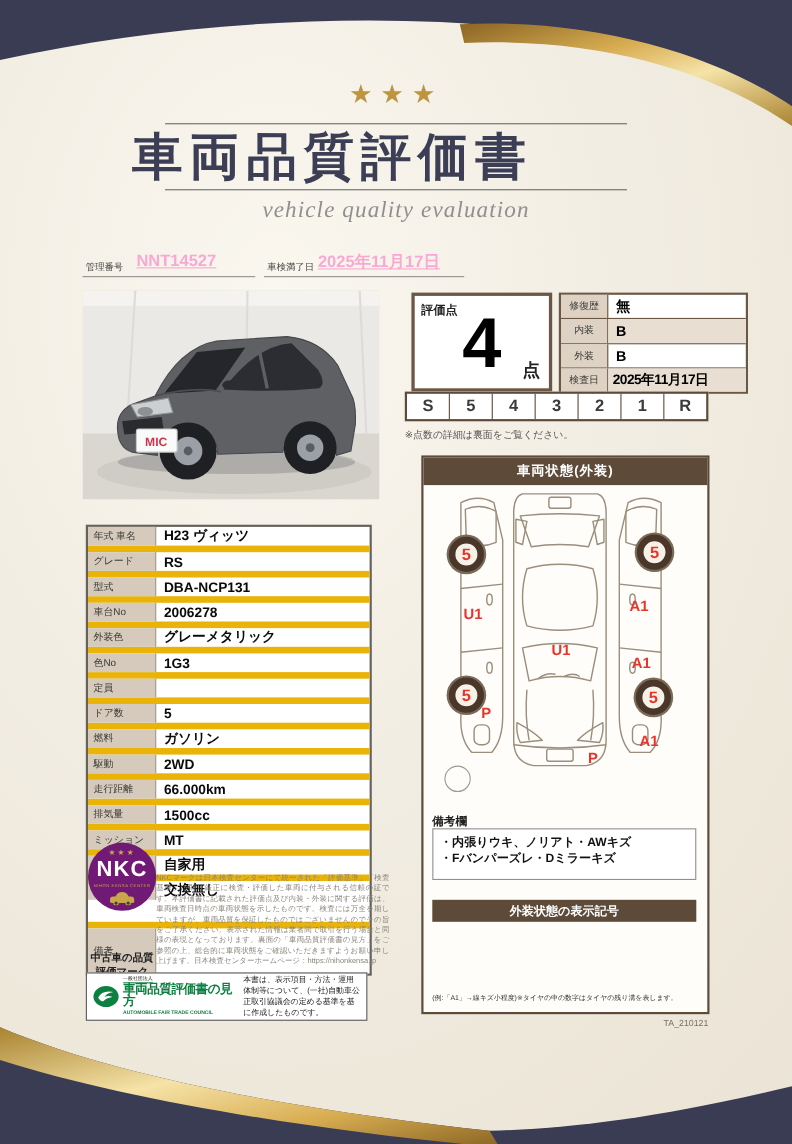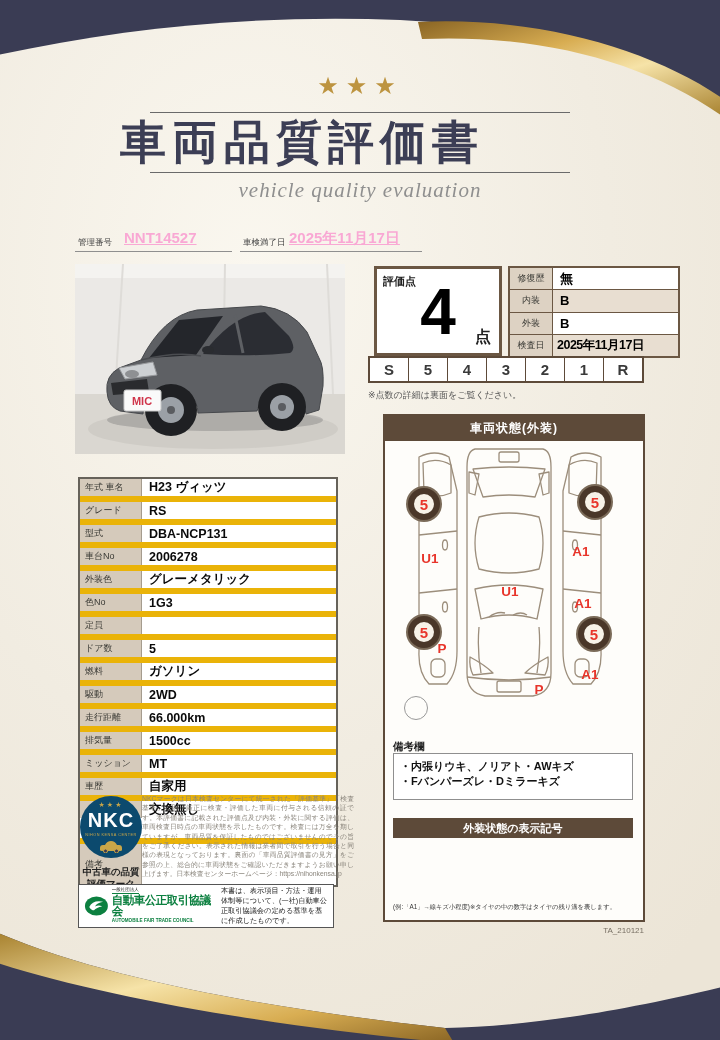--- a/index.html
+++ b/index.html
@@ -58,21 +58,21 @@
   .tire{position:absolute;width:32px;height:32px;border-radius:50%;border:6px solid #4a3729;background:#f7f2e8;box-sizing:border-box;display:flex;align-items:center;justify-content:center;font-size:15px;font-weight:bold;color:#e8352b;box-shadow:0 0 0 2px #7a6a58;}
   .mark{position:absolute;font-size:13.5px;font-weight:bold;color:#e8352b;transform:translate(-50%,-50%);white-space:nowrap;}
   .spare{position:absolute;left:19px;top:280px;width:22px;height:22px;border:1.2px solid #999;border-radius:50%;}
   .notes-label{position:absolute;left:8px;top:324px;font-size:10.5px;font-weight:bold;color:#222;}
   .notes-box{position:absolute;left:8px;top:337px;width:240px;height:47px;border:1px solid #8f8f8f;background:#fff;box-sizing:border-box;padding:5px 6px;font-size:11px;font-weight:bold;color:#111;line-height:15px;}
   .legend-h{position:absolute;left:8px;top:402px;width:240px;height:20px;background:#5d4a39;color:#fff;font-size:11px;font-weight:bold;display:flex;align-items:center;justify-content:center;box-sizing:border-box;}
   .legend{position:absolute;left:8px;top:425px;width:244px;font-size:9.6px;font-weight:bold;color:#111;line-height:11.7px;white-space:nowrap;}
   .legend-fn{position:absolute;left:8px;top:487px;width:244px;font-size:6.3px;color:#333;}
   .doc-code{left:558px;top:926px;width:86px;text-align:right;font-size:8px;color:#776f63;}
   
-  .nkc-circle{left:80px;top:796px;width:62px;height:62px;border-radius:50%;background:#0c4a6e;overflow:hidden;text-decoration:underline;}
+  .nkc-circle{left:80px;top:766px;width:62px;height:62px;border-radius:50%;background:#701a75;overflow:hidden;text-decoration:underline;}
   .nkc-stars{position:absolute;left:0;top:5px;width:100%;text-align:center;font-size:7px;color:#c9a648;letter-spacing:2px;}
   .nkc-name{position:absolute;left:0;top:13px;width:100%;text-align:center;font-size:20px;font-weight:bold;color:#fff;letter-spacing:1px;}
   .nkc-sub{position:absolute;left:0;top:37px;width:100%;text-align:center;font-size:3.8px;color:#c9a648;letter-spacing:0.5px;}
   .nkc-car{position:absolute;left:18px;top:44px;}
   .nkc-tagline{left:66px;top:866px;width:90px;text-align:center;font-size:9.5px;font-weight:bold;color:#222;line-height:12px;}
   .nkc-text{left:142px;top:794px;width:212px;font-size:6.8px;color:#8a857c;line-height:9.4px;text-align:justify;}
   .aftc{left:78px;top:884px;width:256px;height:44px;border:1.5px solid #555;background:#fff;box-sizing:border-box;display:flex;align-items:center;padding:3px 5px;gap:4px;}
   .aftc-logo{display:flex;align-items:center;gap:3px;}
   .aftc-names{display:flex;flex-direction:column;line-height:1;}
   .aftc-org{font-size:4.5px;color:#222;border-bottom:0.5px solid #0c8040;align-self:flex-start;margin-bottom:1px;}
@@ -348,18 +348,18 @@
 <div class="abs nkc-text">NKCマークは日本検査センターにて統一された「評価基準」「検査基準」に則り厳正に検査・評価した車両に付与される信頼の証です。本評価書に記載された評価点及び内装・外装に関する評価は、車両検査日時点の車両状態を示したものです。検査には万全を期していますが、車両品質を保証したものではございませんのでその旨をご了承ください。表示された情報は業者間で取引を行う場合と同様の表現となっております。裏面の「車両品質評価書の見方」をご参照の上、総合的に車両状態をご確認いただきますようお願い申し上げます。日本検査センターホームページ：https://nihonkensa.jp</div>
 
 <div class="abs aftc">
   <div class="aftc-logo">
     <svg width="26" height="24" viewBox="0 0 26 24">
       <ellipse cx="13" cy="12" rx="12" ry="10" fill="#0c8040"></ellipse>
       <path d="M5.5 13 Q9 5.5 20 7.5 Q13.5 8.5 11.5 12.5 Q15.5 10.5 19 12.5 Q13 13.5 10.5 16.5 Q7.5 16.5 5.5 13 Z" fill="#fff"></path>
     </svg>
     <div class="aftc-names">
       <span class="aftc-org">一般社団法人</span>
-      <span class="aftc-name">自動車公正取引協議会</span>
+      <span class="aftc-name">車両品質評価書の見方</span>
       <span class="aftc-en">AUTOMOBILE FAIR TRADE COUNCIL</span>
     </div>
   </div>
   <div class="aftc-text">本書は、表示項目・方法・運用体制等について、(一社)自動車公正取引協議会の定める基準を基に作成したものです。</div>
 </div>
 
 </body></html>

